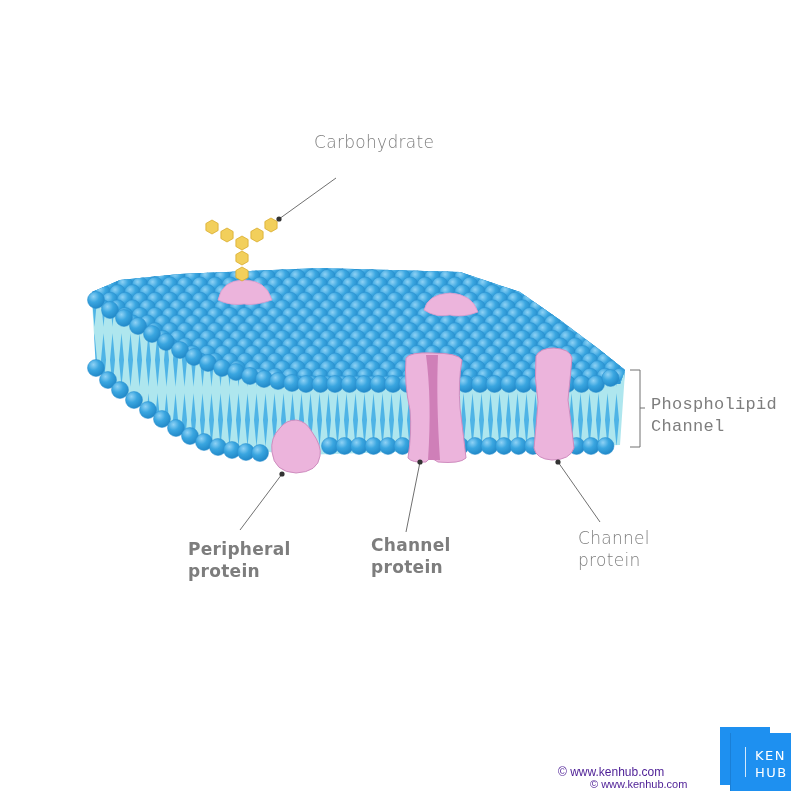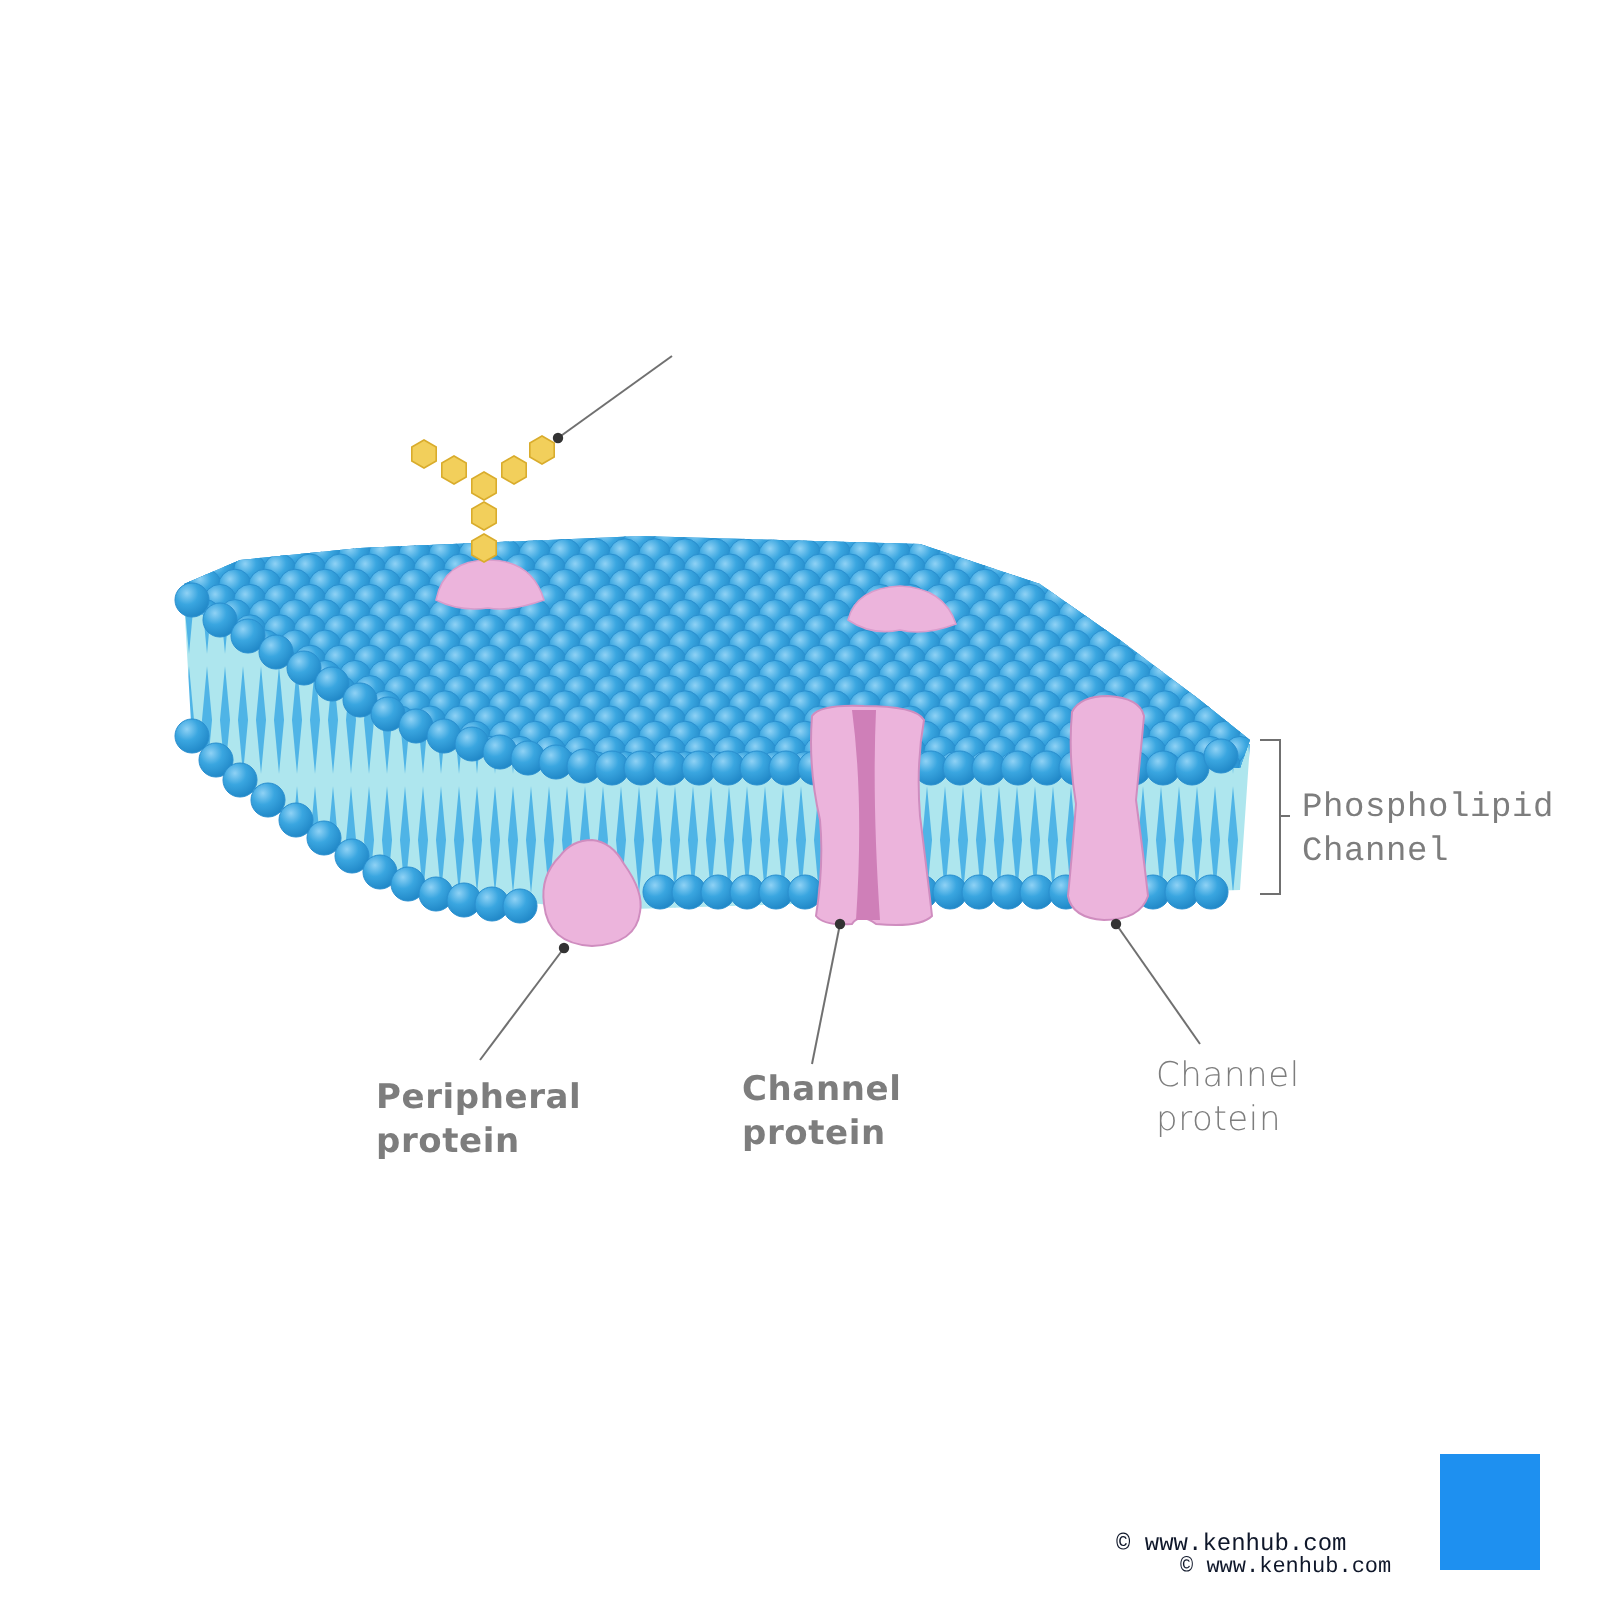--- a/index.html
+++ b/index.html
@@ -1,20 +1,20 @@
 <!DOCTYPE html>
 <html><head>
 <meta charset="utf-8">
 <style>
   html, body { margin: 0; padding: 0; background: #ffffff; }
   body { width: 800px; height: 800px; position: relative; overflow: hidden; font-family: "DejaVu Sans", sans-serif; }
   #stage { position: absolute; left: 0; top: 0; width: 800px; height: 800px; }
   .label { position: absolute; color: #7d7d7d; font-size: 17px; line-height: 22px; letter-spacing: 0.3px; font-family: "DejaVu Sans", sans-serif; font-weight: 300; }
   .label span { display: block; }
-  .copyright { position: absolute; color: #0f172a; font-size: 12px; font-family: Liberation Mono, monospace; white-space: nowrap; }
+  .copyright { position: absolute; color: #4c1d95; font-size: 12px; font-family: Liberation Sans, sans-serif; white-space: nowrap; }
   .logo { position: absolute; left: 718px; top: 727px; width: 72px; height: 64px; }
   .logo .back { position: absolute; left: 2px; top: 0; width: 50px; height: 58px; background: #1e90f0; }
   .logo .front { position: absolute; left: 12px; top: 6px; width: 60px; height: 58px; background: #1e90f0; border-left: 1px solid #1a7fd6; }
   .logo .bar { position: absolute; left: 14px; top: 14px; width: 1px; height: 30px; background: #ffffff; opacity: 0.8; }
   .logo .txt { position: absolute; left: 24px; top: 14px; color: #fff; font-size: 13px; line-height: 17px; letter-spacing: 1.5px; font-family: "DejaVu Sans", sans-serif; }
 </style>
 </head>
 <body>
 
 <svg id="stage" viewBox="0 0 800 800" xmlns="http://www.w3.org/2000/svg">
@@ -759,20 +759,21 @@
   </g>
   <g fill="#333333">
     <circle cx="279" cy="219" r="2.6"></circle>
     <circle cx="282" cy="474" r="2.6"></circle>
     <circle cx="420" cy="462" r="2.6"></circle>
     <circle cx="558" cy="462" r="2.6"></circle>
   </g>
 </svg>
 
 <div class="label" style="left:314px; top:131px;">
+  <span>Carbohydrate</span>
 </div>
 <div class="label" style="left:651px; top:394px;font-family:Liberation Mono, monospace;">
   <span>Phospholipid</span>
   <span>Channel</span>
 </div>
 <div class="label" style="left:188px; top:538px;font-weight:bold;">
   <span>Peripheral</span>
   <span>protein</span>
 </div>
 <div class="label" style="left:371px; top:534px;font-weight:bold;">
@@ -781,13 +782,20 @@
 </div>
 <div class="label" style="left:578px; top:527px;">
   <span>Channel</span>
   <span>protein</span>
 </div>
 
 <div class="copyright" style="left:558px; top:765px;">© www.kenhub.com</div>
 <div class="copyright" style="left:590px; top:778px; font-size:11px;">© www.kenhub.com</div>
 <div class="logo">
   <div class="back"></div>
+  <div class="front">
+    <div class="bar"></div>
+    <div class="txt">
+      <div>KEN</div>
+      <div>HUB</div>
+    </div>
+  </div>
 </div>
 
 </body></html>

